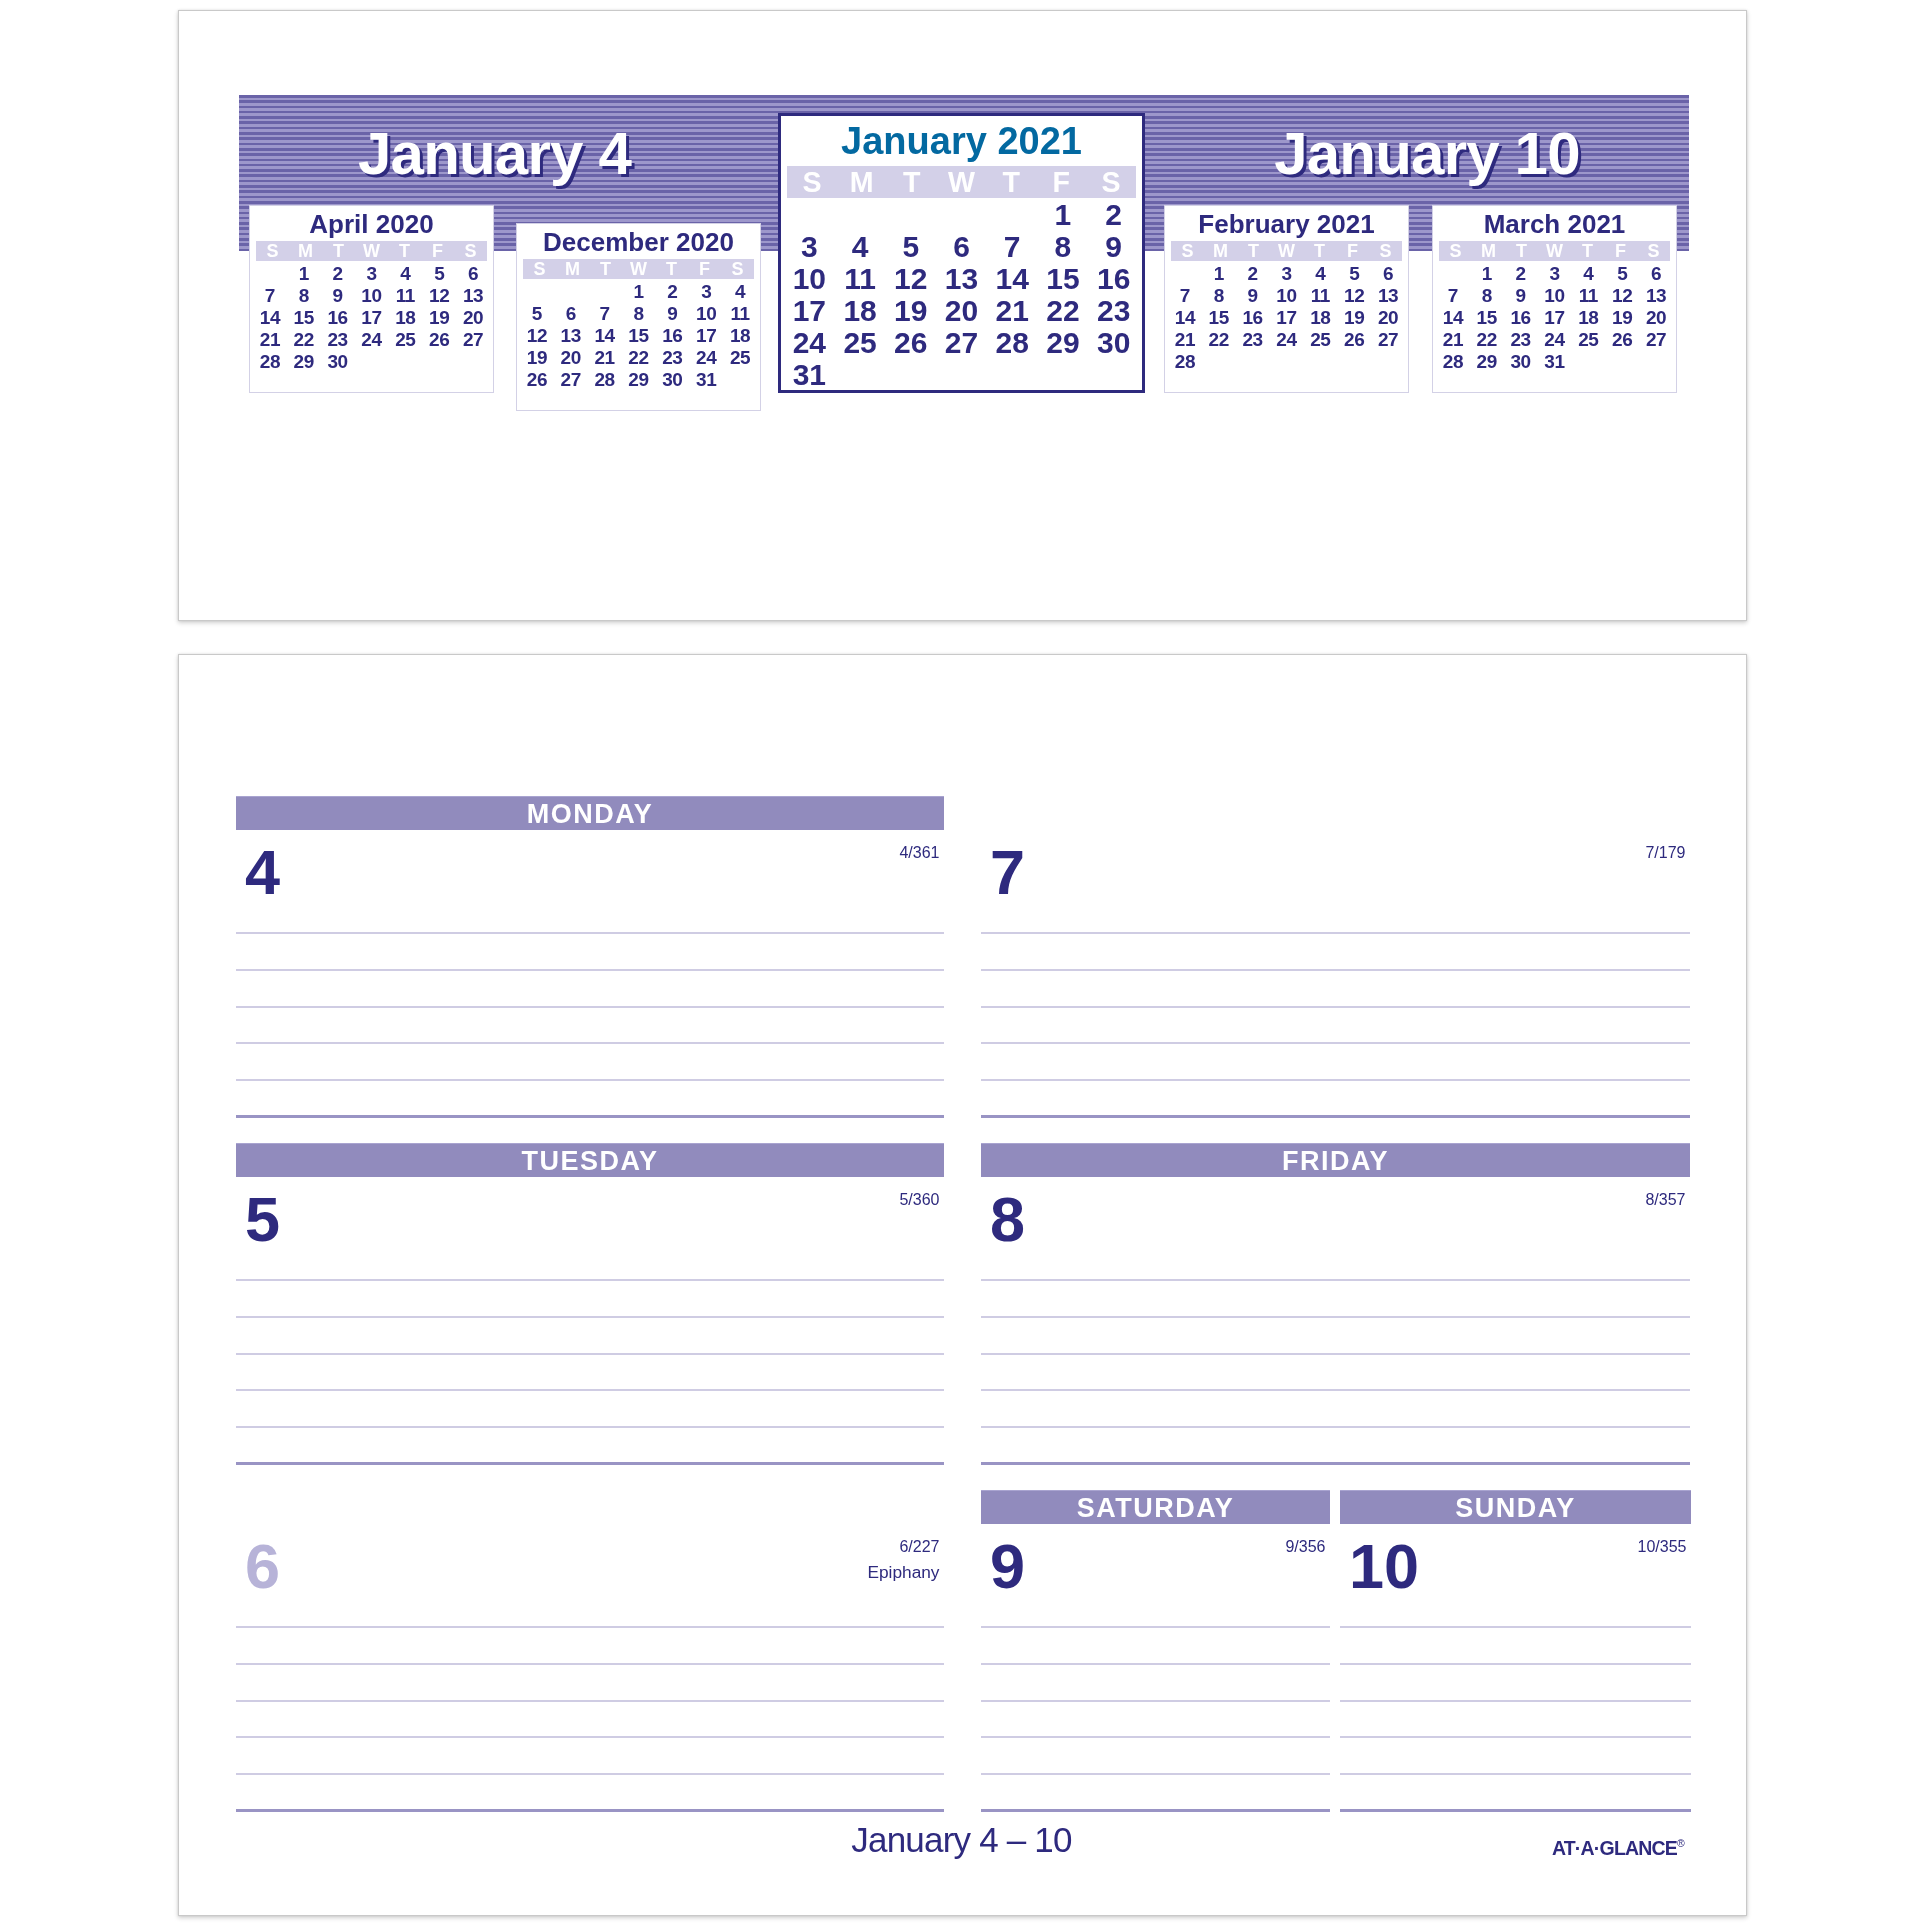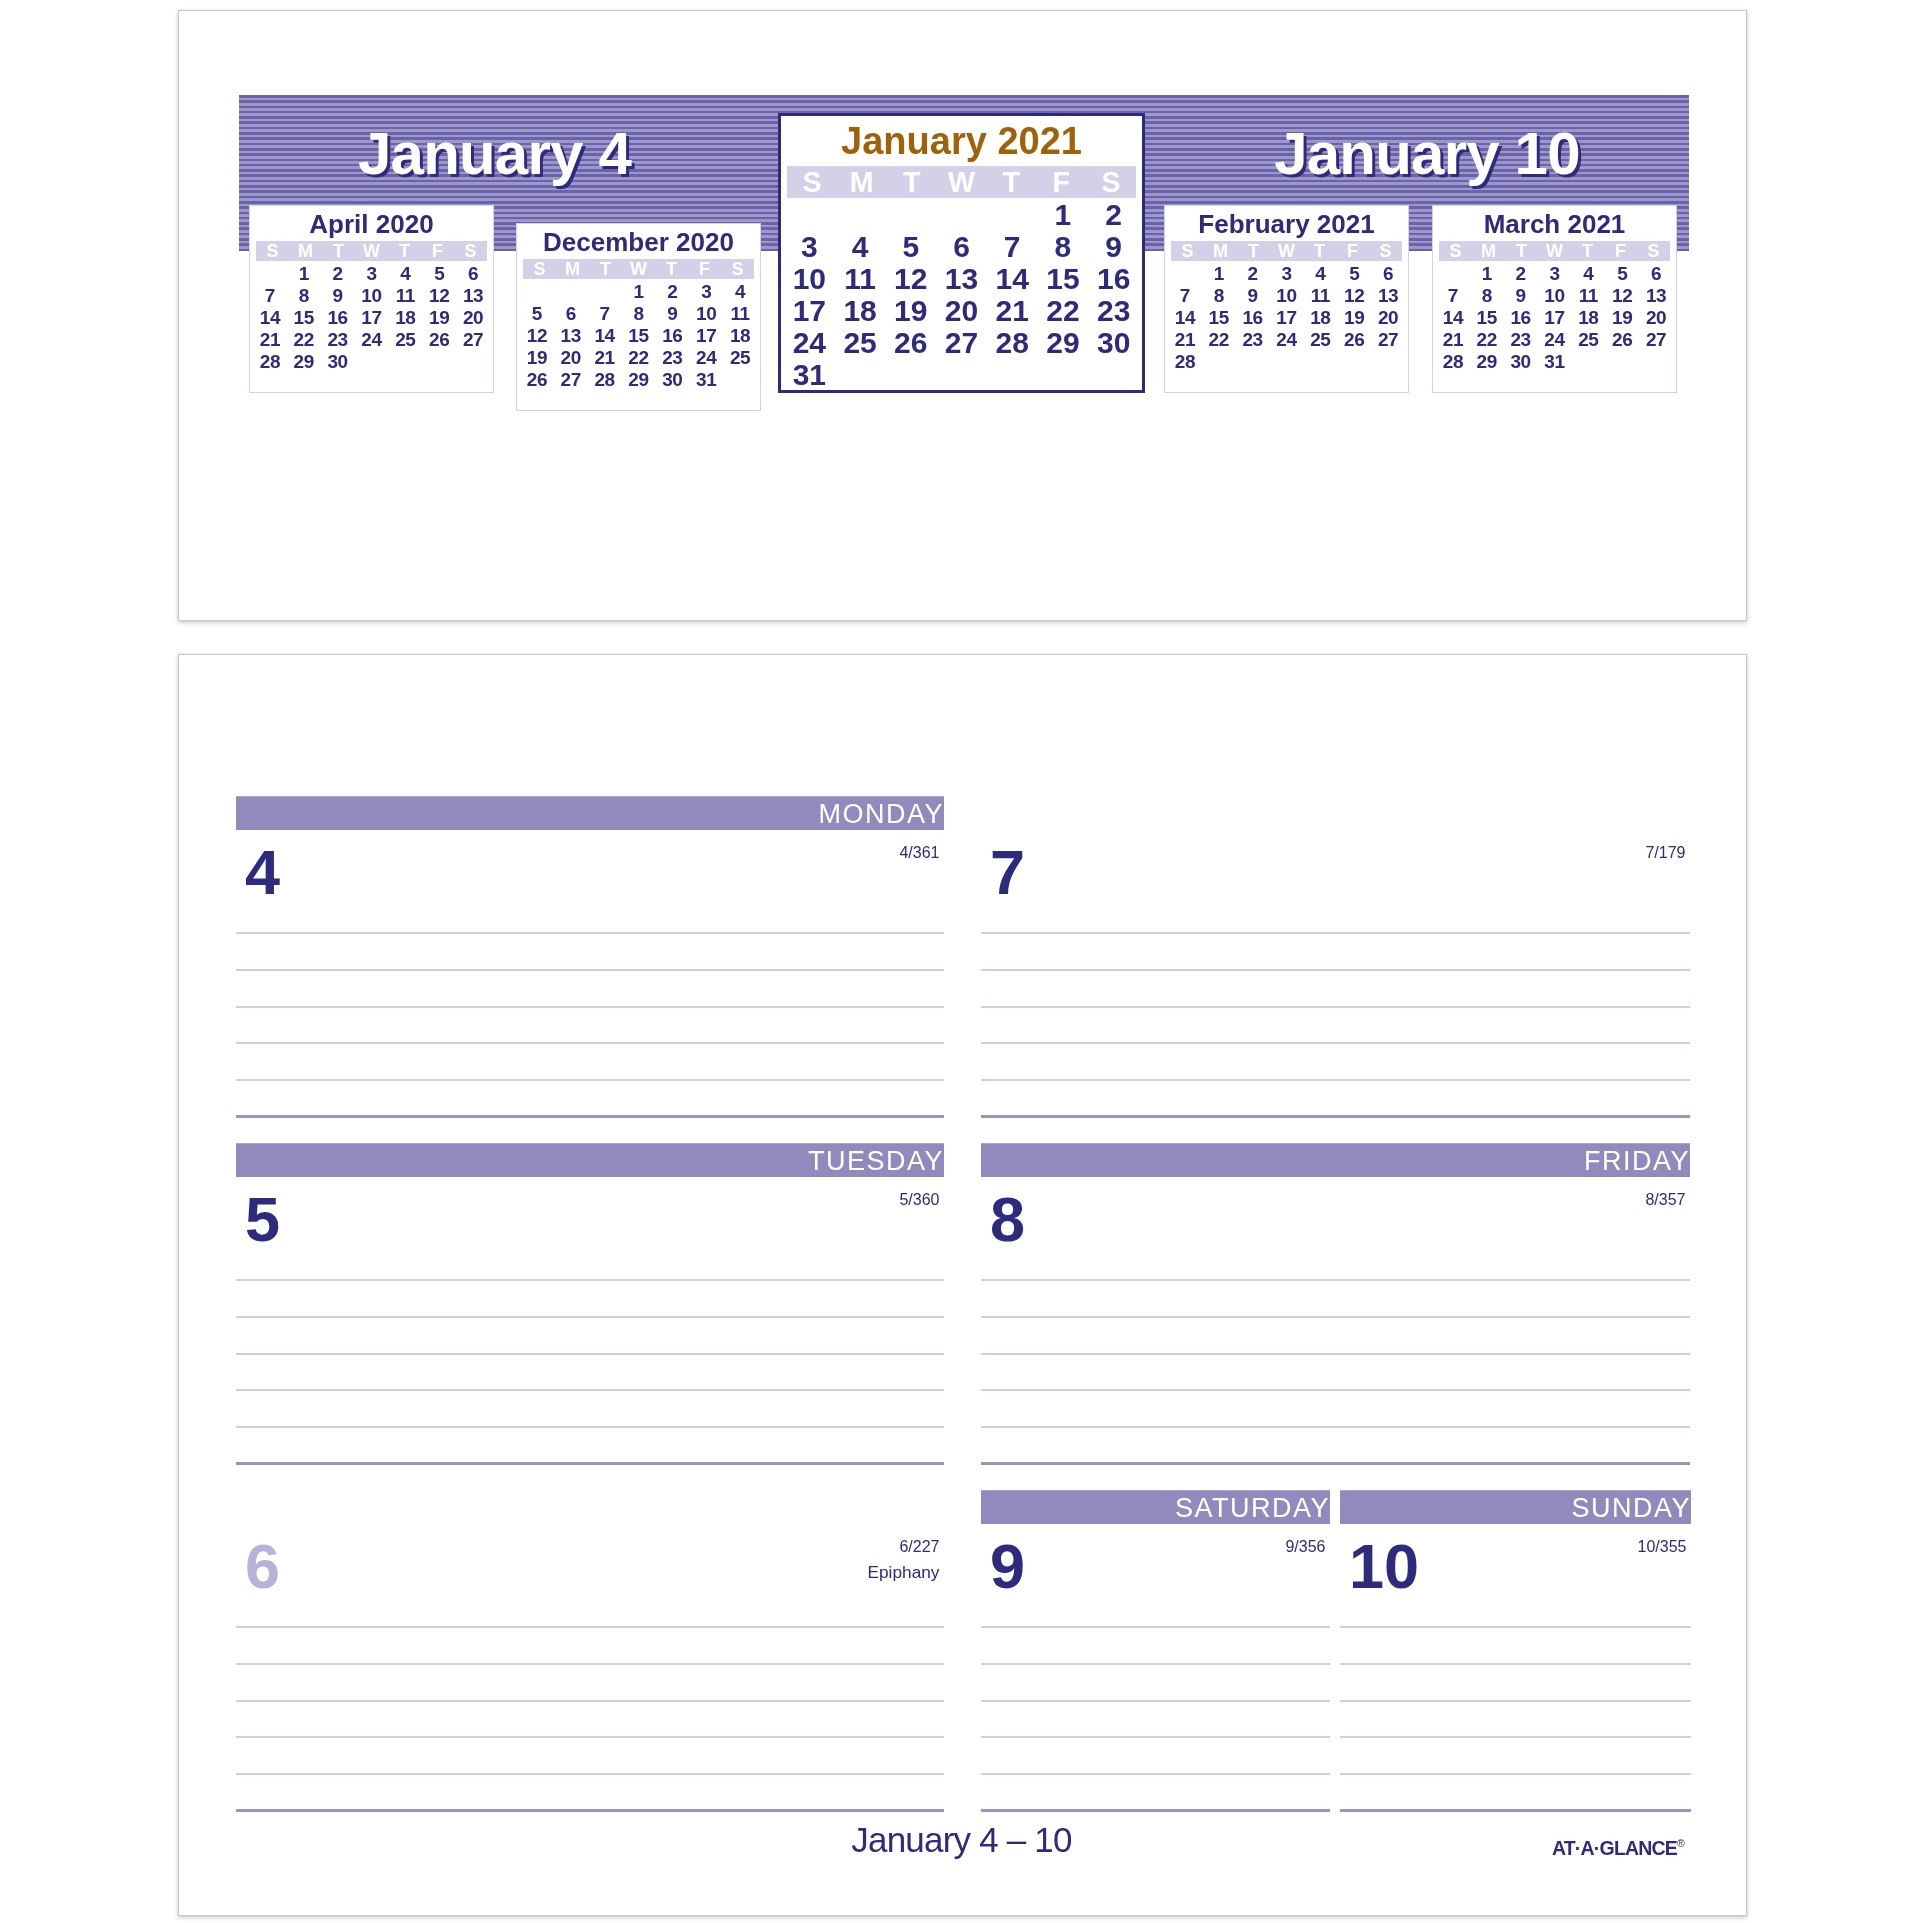--- a/index.html
+++ b/index.html
@@ -40,30 +40,30 @@
 
   #cal-nov { left: 249px; }
   #cal-dec { left: 516px; margin-top: 18px; }
   #cal-feb { left: 1164px; }
   #cal-mar { left: 1432px; }
 
   .main-cal {
     position: absolute; left: 778px; top: 113px; width: 367px; height: 280px; background: #fff;
     border: 3.8px solid #2e2a7e;
   }
-  .main-cal .m-title { position: absolute; left: 0; right: 0; top: 4.5px; text-align: center; font-weight: bold; font-size: 38px; line-height: 41px; color: #a16207; }
+  .main-cal .m-title { position: absolute; left: 0; right: 0; top: 4.5px; text-align: center; font-weight: bold; font-size: 38px; line-height: 41px; color: #0369a1; }
   .main-cal .m-dow { position: absolute; left: 6px; right: 6px; top: 50px; height: 32px; background: #d3d0e8; display: grid; grid-template-columns: repeat(7, 1fr); }
   .main-cal .m-dow span { text-align: center; color: #ffffff; font-weight: bold; font-size: 28.6px; line-height: 33px; }
   .main-cal .m-grid { position: absolute; left: 3px; right: 3px; top: 83px; display: grid; grid-template-columns: repeat(7, 1fr); grid-auto-rows: 32px; }
   .main-cal .m-grid span { text-align: center; font-weight: bold; font-size: 30px; line-height: 32px; color: #2e2a7e; }
 
   
   .day { position: absolute; height: 323px; }
   .day .bar { position: absolute; left: 0; right: 0; top: 0; height: 34px; background: #918bbd; border-top: 1.5px solid #a9a4d0; }
-  .day .bar span { display: block; text-align: right; color: #ffffff; font-weight: normal; font-size: 27px; line-height: 35px; letter-spacing: 1.5px; }
+  .day .bar span { display: block; text-align: center; color: #ffffff; font-weight: bold; font-size: 27px; line-height: 35px; letter-spacing: 1.5px; }
   .day .num { position: absolute; left: 9px; top: 42px; font-weight: bold; font-size: 63px; line-height: 68px; color: #2e2a7e; }
   .day .num.light { color: #b7b3d8; }
   .day .doy { position: absolute; right: 4.5px; top: 47px; font-size: 16px; line-height: 19.5px; color: #2e2a7e; text-align: right; }
   .day .holiday { position: absolute; right: 4.5px; top: 72px; font-size: 17.3px; line-height: 21px; color: #2e2a7e; text-align: center; }
   .day .rule { position: absolute; left: 0; right: 0; height: 1.5px; background: #cfcce3; }
   .day .rule.r1 { top: 136px; } .day .rule.r2 { top: 173px; } .day .rule.r3 { top: 210px; }
   .day .rule.r4 { top: 246px; } .day .rule.r5 { top: 283px; }
   .day .thick { position: absolute; left: 0; right: 0; top: 319px; height: 3px; background: #9994c4; }
 
   #day-mon { left: 236px; width: 708px; top: 796px; }

